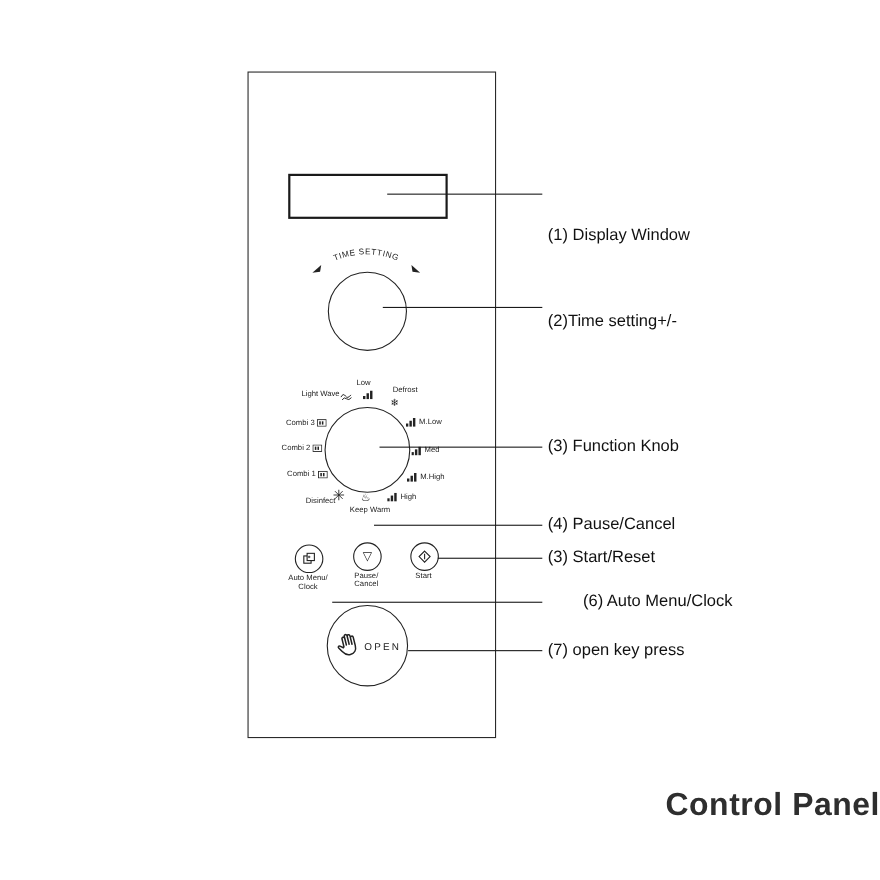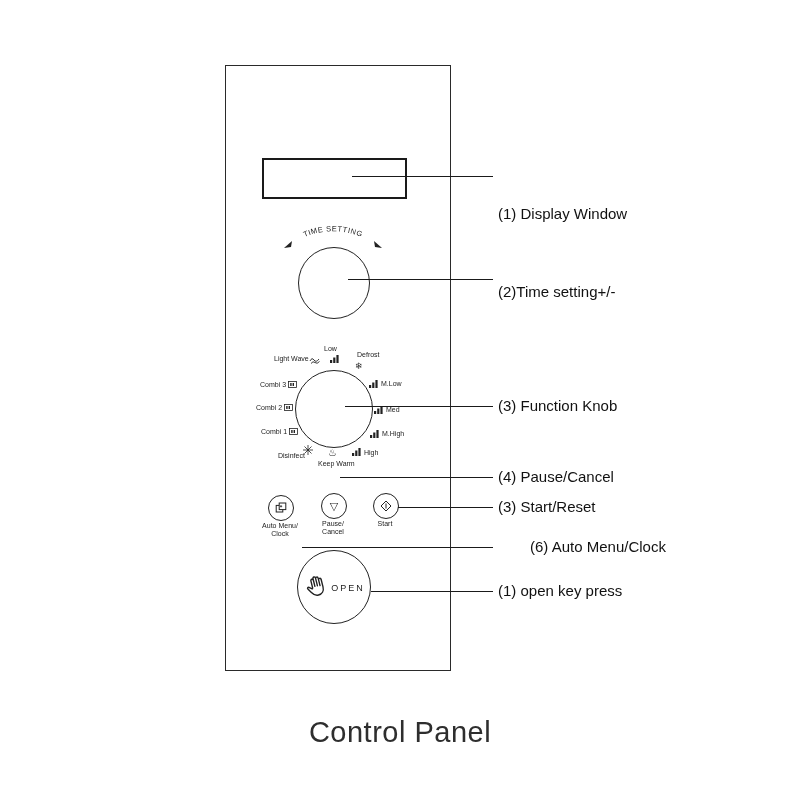--- a/index.html
+++ b/index.html
@@ -161,17 +161,17 @@
   <div class="abs callout-line" style="left:398px;top:507px;width:95px;"></div>
   <div class="abs callout-line" style="left:302px;top:547px;width:191px;"></div>
   <div class="abs callout-line" style="left:371px;top:591px;width:122px;"></div>
 
   <div class="abs callout-label" style="left:498px;top:172px;margin-top:33px;">(1) Display Window</div>
   <div class="abs callout-label" style="left:498px;top:270px;margin-top:13px;">(2)Time setting+/-</div>
   <div class="abs callout-label" style="left:498px;top:397px;">(3) Function Knob</div>
   <div class="abs callout-label" style="left:498px;top:468px;">(4) Pause/Cancel</div>
   <div class="abs callout-label" style="left:498px;top:498px;">(3) Start/Reset</div>
   <div class="abs callout-label" style="left:498px;top:538px;margin-left:32px;">(6) Auto Menu/Clock</div>
-  <div class="abs callout-label" style="left:498px;top:582px;">(1) open key press</div>
+  <div class="abs callout-label" style="left:498px;top:582px;">(7) open key press</div>
 
-  <div class="abs title" style="left:0;top:716px;width:800px;text-align:center;">Control Panel</div>
+  <div class="abs title" style="left:0;top:716px;width:800px;text-align:right;font-weight:bold;">Control Panel</div>
 
 </div>
 
 </body></html>

